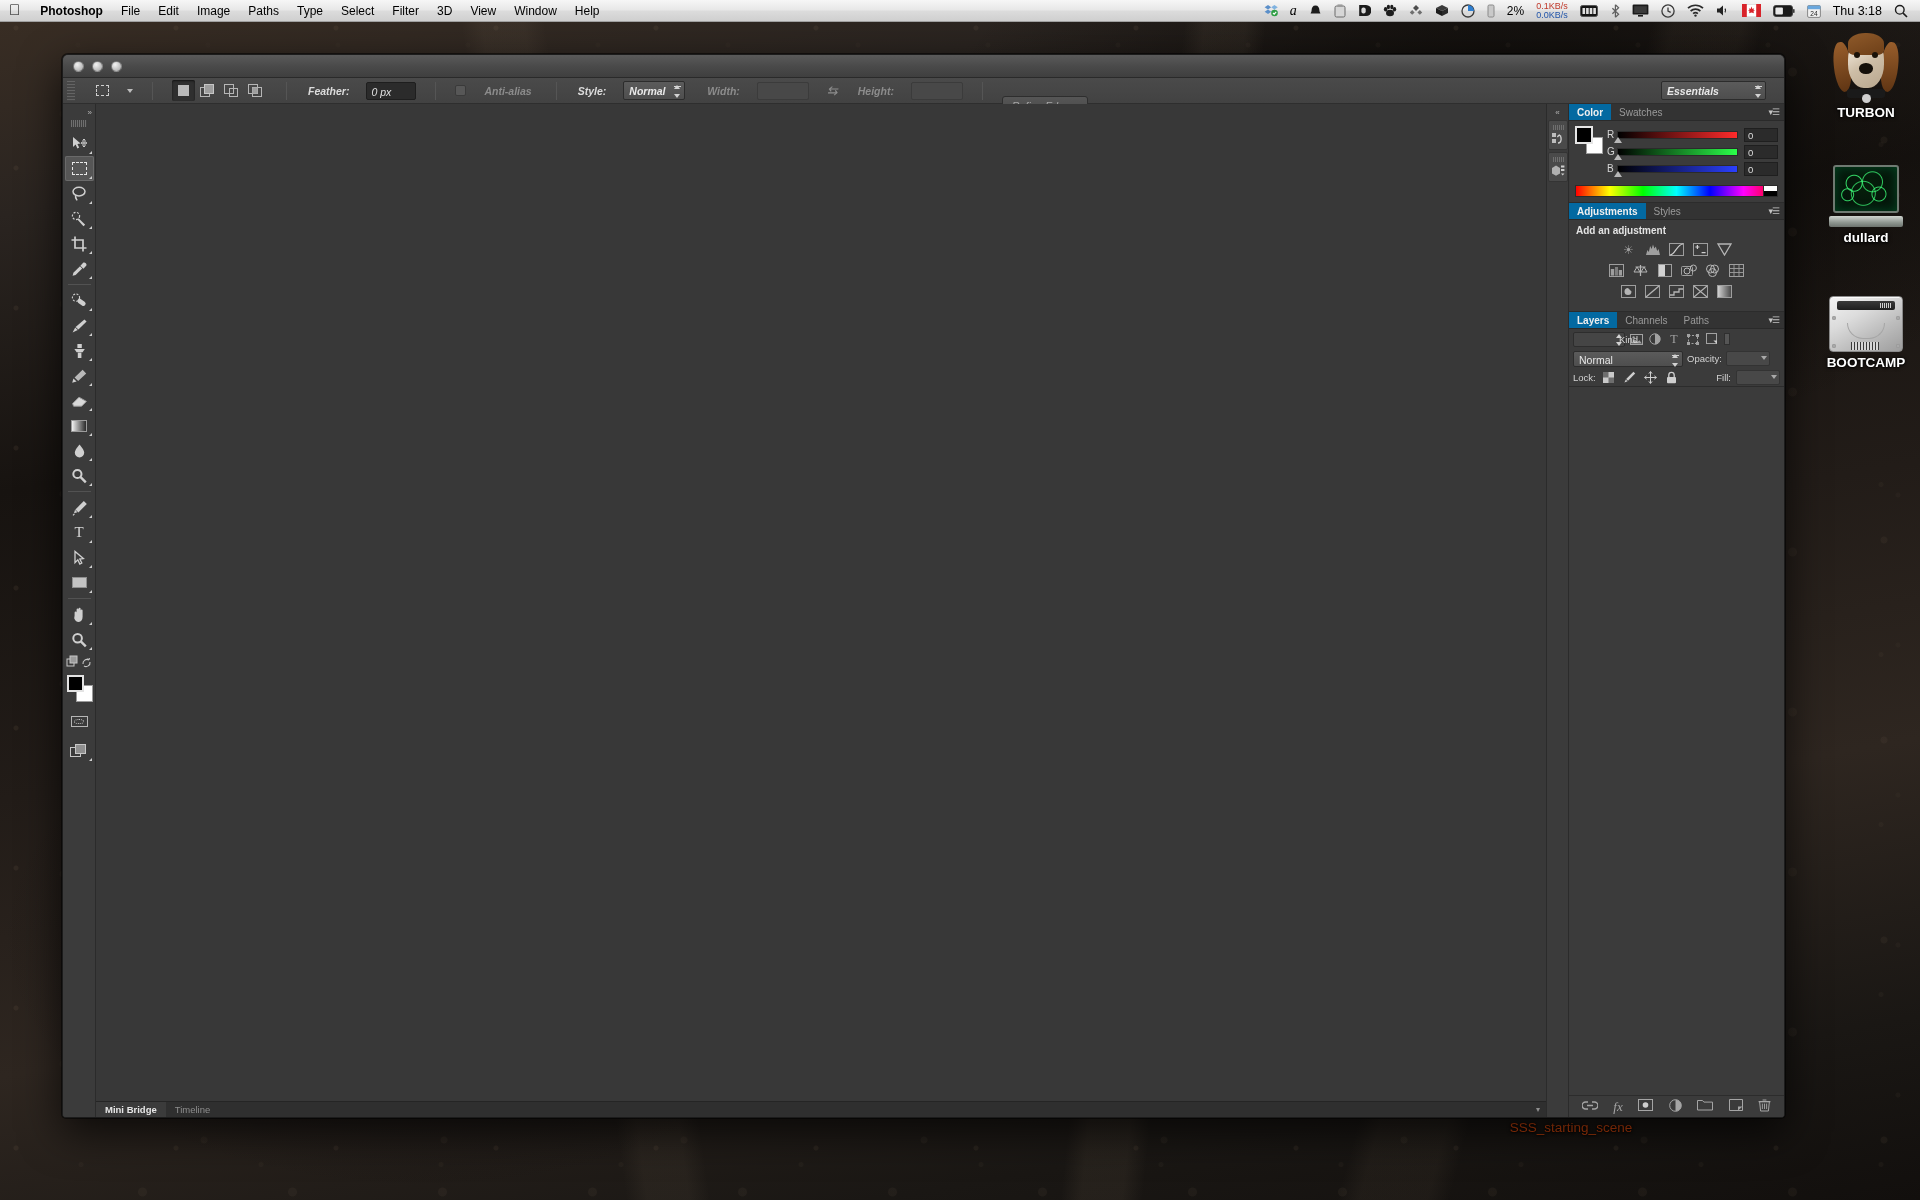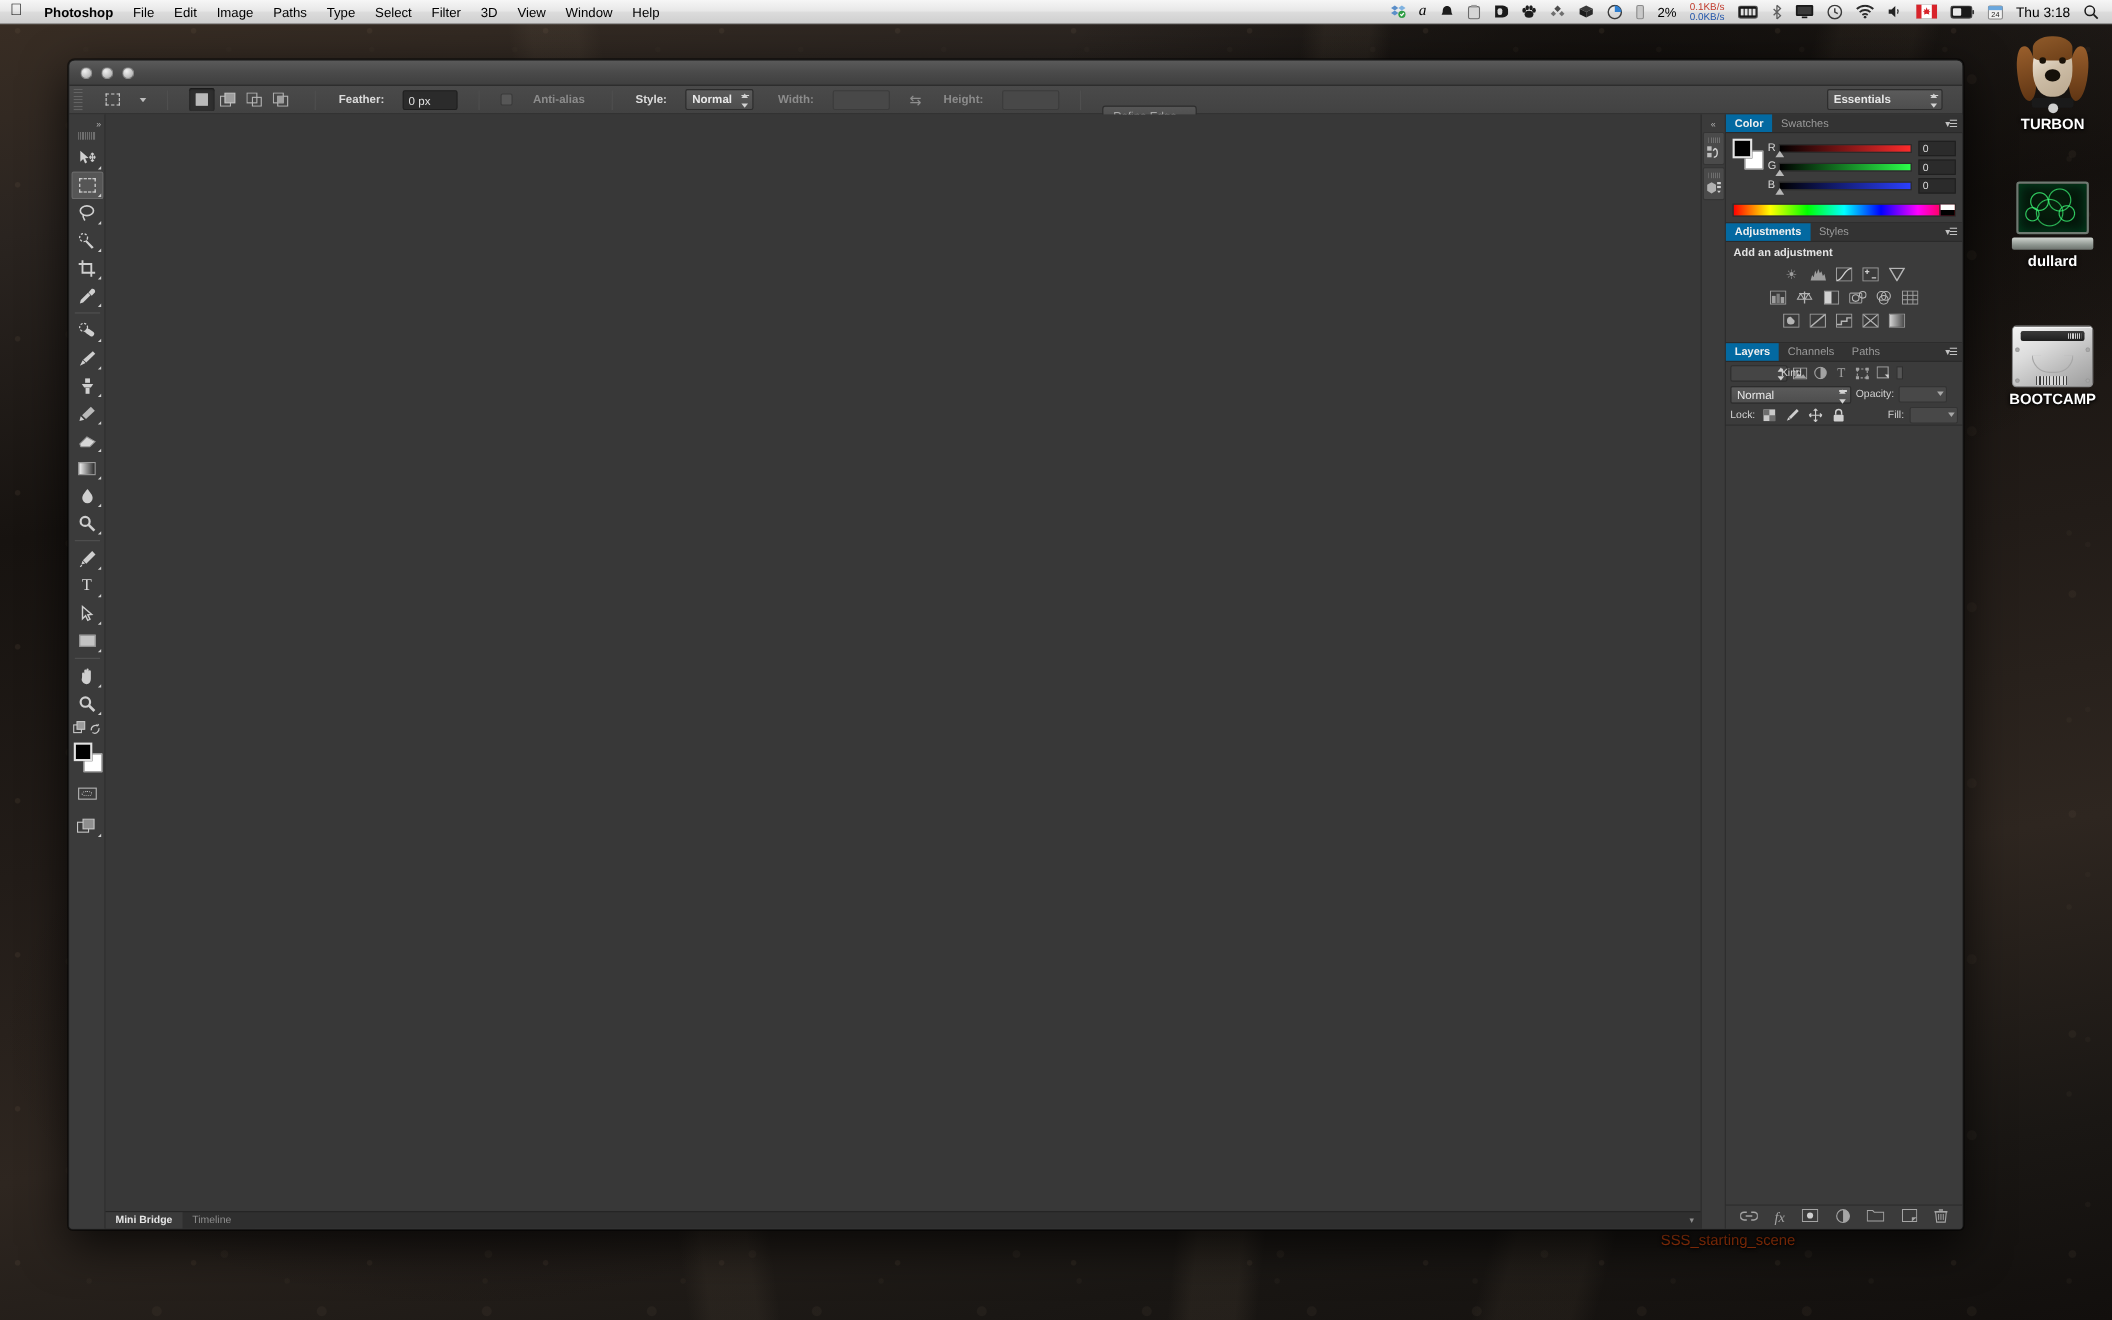--- a/index.html
+++ b/index.html
@@ -76,21 +76,21 @@
         background:radial-gradient(circle at 35% 30%, #f2f2f2, #b9b9b9 70%, #8d8d8d 100%);
         border:1px solid rgba(0,0,0,.35); }
   #psTitle { position:absolute; left:0; right:0; text-align:center;
     color:#d8d8d8; font-size:12.5px; font-weight:normal; pointer-events:none; }
 
   
   #optionsBar {
     height:26px; background:linear-gradient(to bottom,#4a4a4a,#424242);
     border-bottom:1px solid #2e2e2e;
     display:flex; align-items:center; padding-left:4px; gap:12px;
-    color:#d2d2d2; font-size:10.5px;
+    color:#d2d2d2; font-size:10.5px;font-style:italic;
   }
   .grip { width:8px; height:20px; margin-right:4px;
     background:repeating-linear-gradient(to bottom, #6e6e6e 0 1px, #474747 1px 3px); opacity:.75; }
   .ob-sep { width:1px; height:18px; background:#383838; border-right:1px solid #555; margin:0 7px; }
   .ob-tool { width:22px; height:20px; display:flex; align-items:center; justify-content:center; }
   .marquee-ico { width:13px; height:11px; border:1px dashed #cfcfcf; }
   .ob-caret { width:0;height:0;border-left:3.5px solid transparent;border-right:3.5px solid transparent;border-top:4px solid #bdbdbd; margin-left:2px;}
   .ob-btngroup { display:flex; align-items:center; gap:1px; }
   .ob-btn { width:23px;height:21px;display:flex;align-items:center;justify-content:center;border-radius:2px; }
   .ob-btn.active { background:#2f2f2f; box-shadow:inset 0 1px 2px rgba(0,0,0,.6); }

